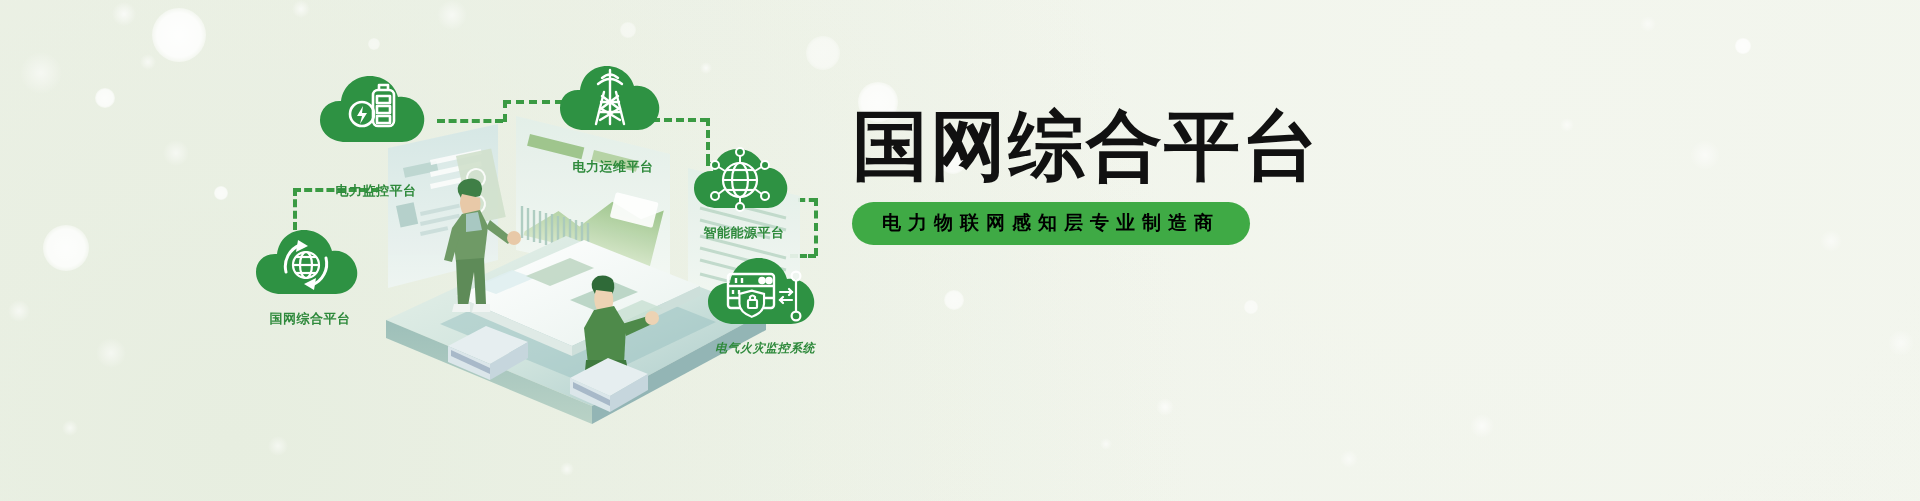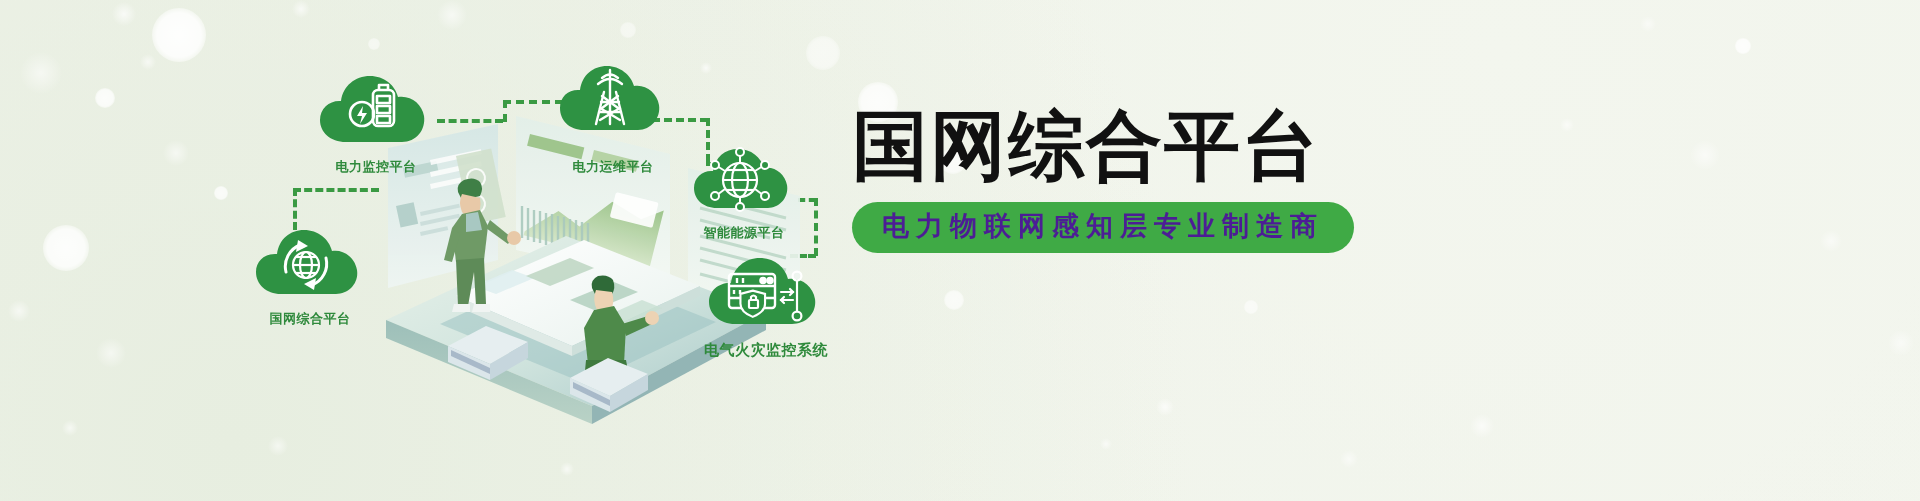--- a/index.html
+++ b/index.html
@@ -17,41 +17,41 @@
   
   .bokeh{position:absolute;border-radius:50%;pointer-events:none;}
   
   .dash-h{position:absolute;height:0;border-top:4px dashed #3a9a43;}
   .dash-v{position:absolute;width:0;border-left:4px dashed #3a9a43;}
   
   .node{position:absolute;display:flex;flex-direction:column;align-items:center;}
   .cloud{position:relative;display:block;}
   .node-label{margin-top:6px;font-size:13px;font-weight:700;color:#2f8a3c;
     letter-spacing:.5px;white-space:nowrap;line-height:1;}
-  .node-label.sm{font-size:15px;}
+  .node-label.sm{font-size:12px;font-style:italic;}
   
   .illus{position:absolute;left:370px;top:110px;width:480px;height:330px;}
   
   .copy{position:absolute;left:852px;top:96px;width:700px;}
   .headline-green{
     font-size:73px;line-height:1.0;font-weight:700;color:#45ad48;
     letter-spacing:4px;white-space:nowrap;
     font-family:"Liberation Sans","DejaVu Sans",sans-serif;
   }
   .headline-black{
     margin-top:12px;
     font-size:76px;line-height:1.0;font-weight:700;color:#111111;
     letter-spacing:2px;white-space:nowrap;
     font-family:"Liberation Sans","DejaVu Sans",sans-serif;
   }
   .badge{
     margin-top:18px;display:inline-block;
-    background:#3faa45;color:#4c1d95;border-radius:40px;
+    background:#3faa45;color:#000000;border-radius:40px;
     padding:11px 30px 13px 30px;
-    font-size:27px;font-weight:700;letter-spacing:7px;line-height:1;
+    font-size:19px;font-weight:700;letter-spacing:7px;line-height:1;
     white-space:nowrap;
   }
 </style>
 </head>
 <body>
 
 <div class="banner">
 
   <div id="bokeh-layer">
       <div class="bokeh" style="left: 152px; top: 8px; width: 54px; height: 54px; background: radial-gradient(circle, rgba(255, 255, 255, 0.95) 0%, rgba(255, 255, 255, 0.855) 58%, rgba(255, 255, 255, 0) 85%);"></div>
@@ -239,21 +239,21 @@
       </g>
       <g>
         <path d="M78,236 L116,216 L158,232 L120,254 Z" fill="#e6eef0"></path>
         <path d="M78,236 L78,252 L120,270 L120,254 Z" fill="#dbe6ea"></path>
         <path d="M120,254 L120,270 L158,248 L158,232 Z" fill="#c6d6dd"></path>
         <path d="M81,240 L120,258 L120,264 L81,246 Z" fill="#7d93ad" opacity="0.55"></path>
       </g>
     </svg>
   </div>
 
-  <div class="node" style="left:316px;top:68px;">
+  <div class="node" style="left:316px;top:68px;gap:24px;">
     <span class="cloud">
       <svg width="120" height="82" viewBox="0 0 120 82" xmlns="http://www.w3.org/2000/svg">
         <path d="M30,74 C14,74 4,64 4,52 C4,40 14,32 25,33 C27,18 39,8 54,8 C68,8 79,17 82,29 C95,27 106,36 108,48 C110,62 100,74 86,74 Z" fill="#2e9243"></path>
         <g fill="none" stroke="#ffffff" stroke-width="2.6" stroke-linejoin="round">
           <rect x="57" y="22" width="21" height="36" rx="5"></rect>
           <path d="M63,22 L63,17 L72,17 L72,22"></path>
           <rect x="61" y="28" width="13" height="7"></rect>
           <rect x="61" y="38" width="13" height="7"></rect>
           <rect x="61" y="48" width="13" height="7"></rect>
           <circle cx="46" cy="46" r="12"></circle>

